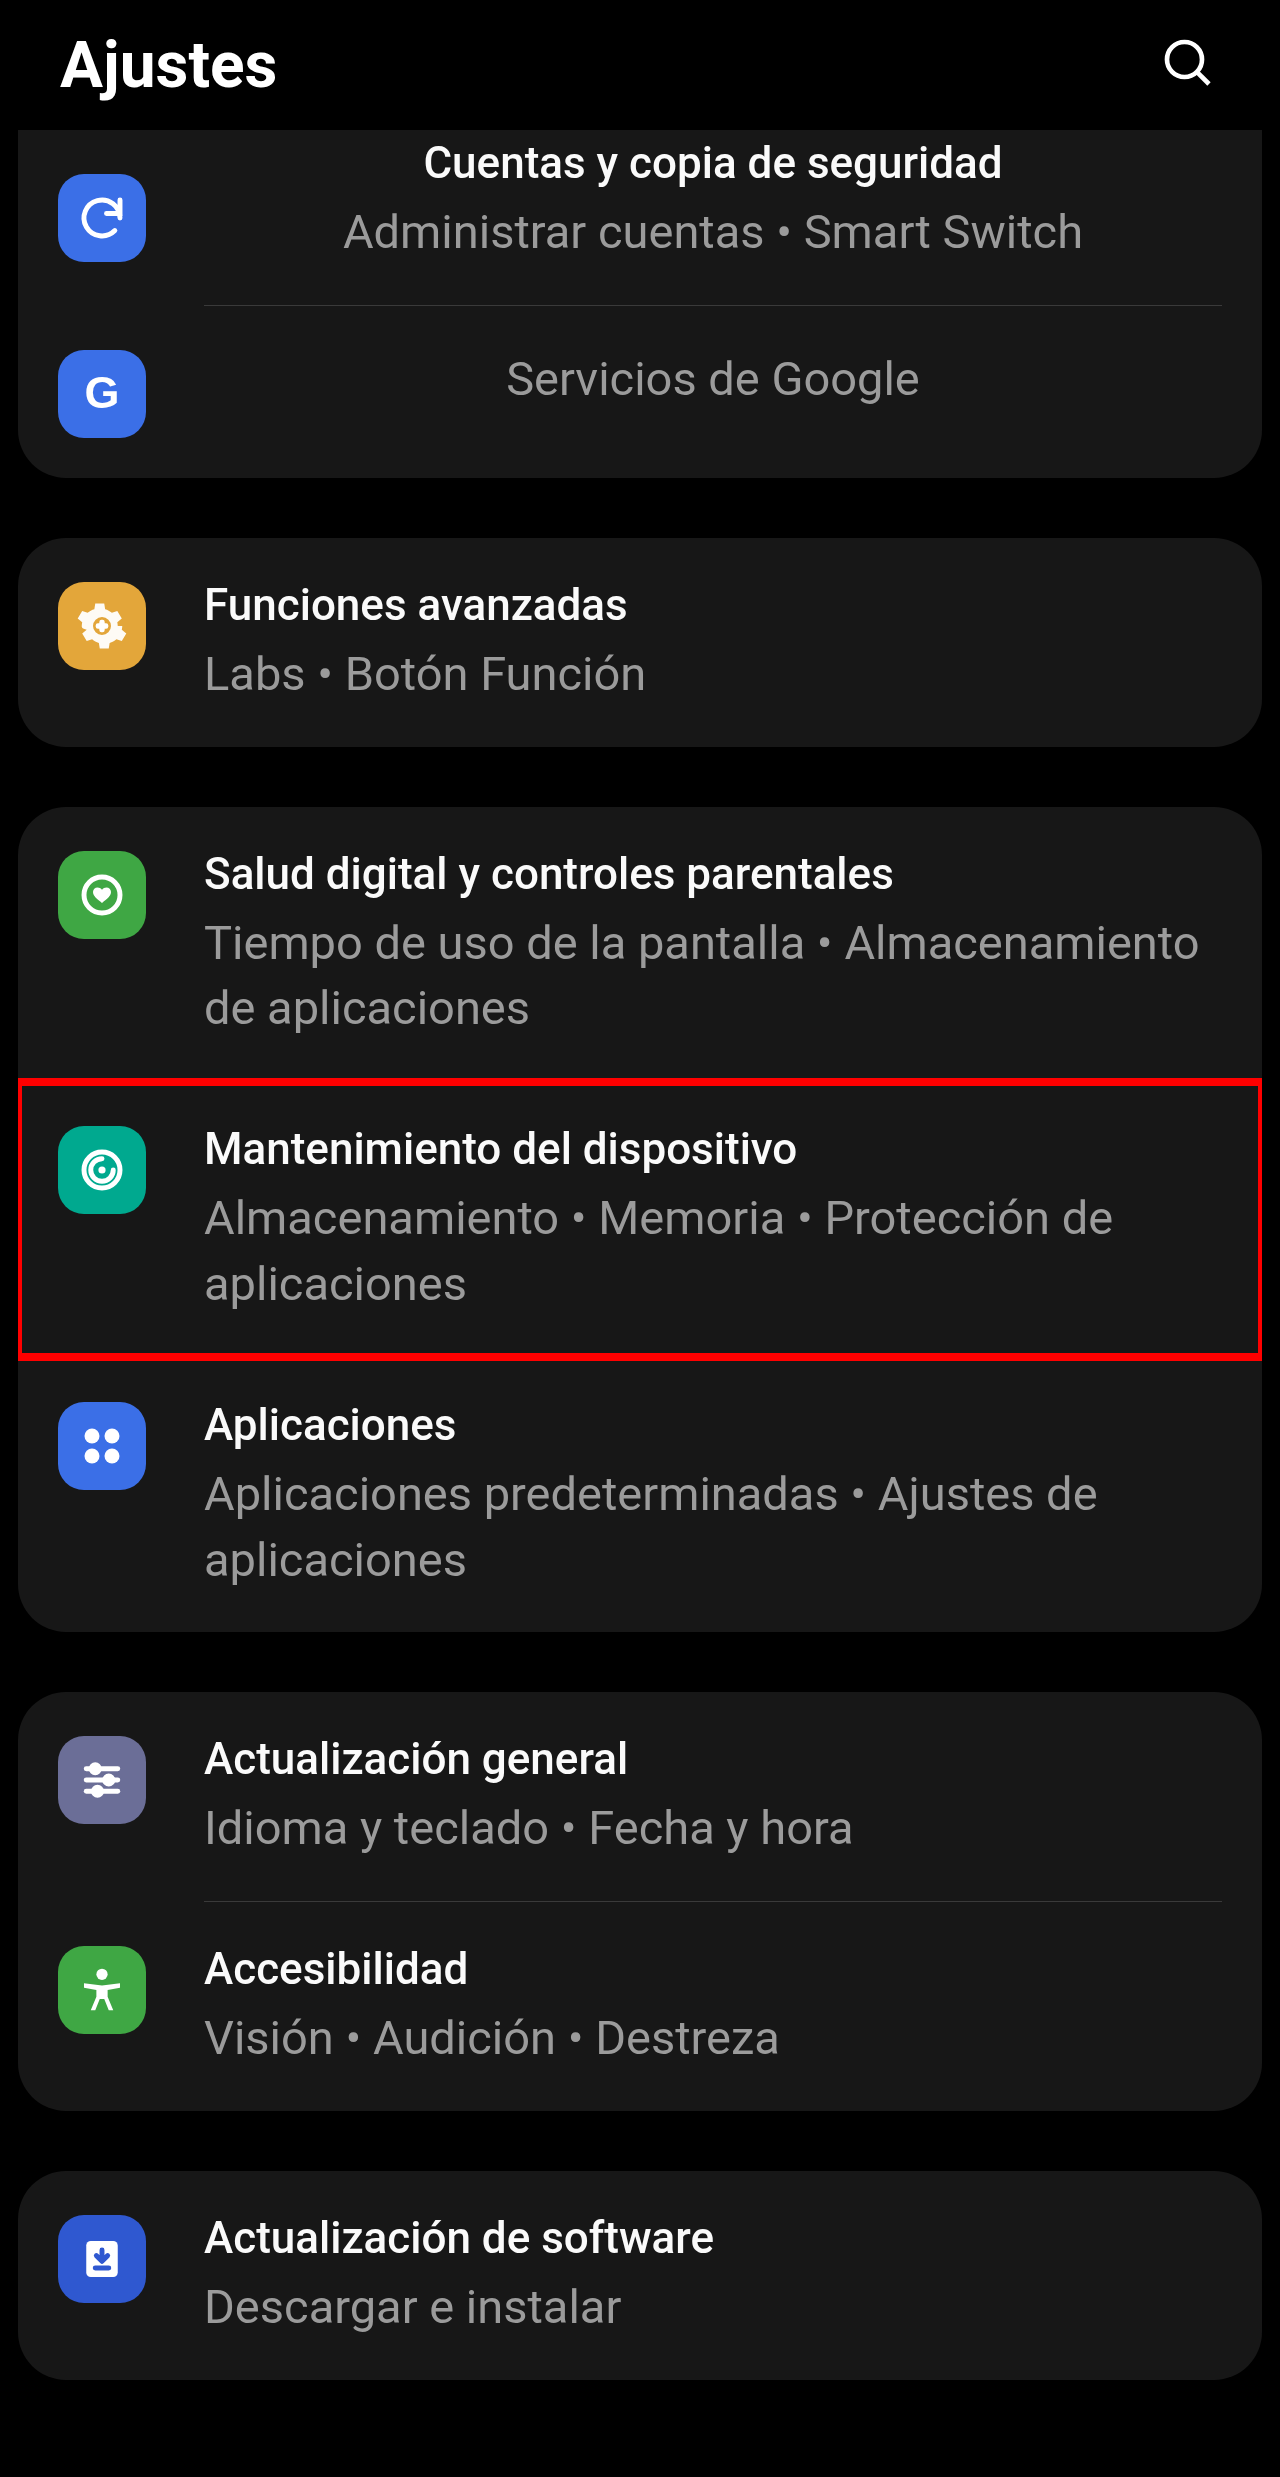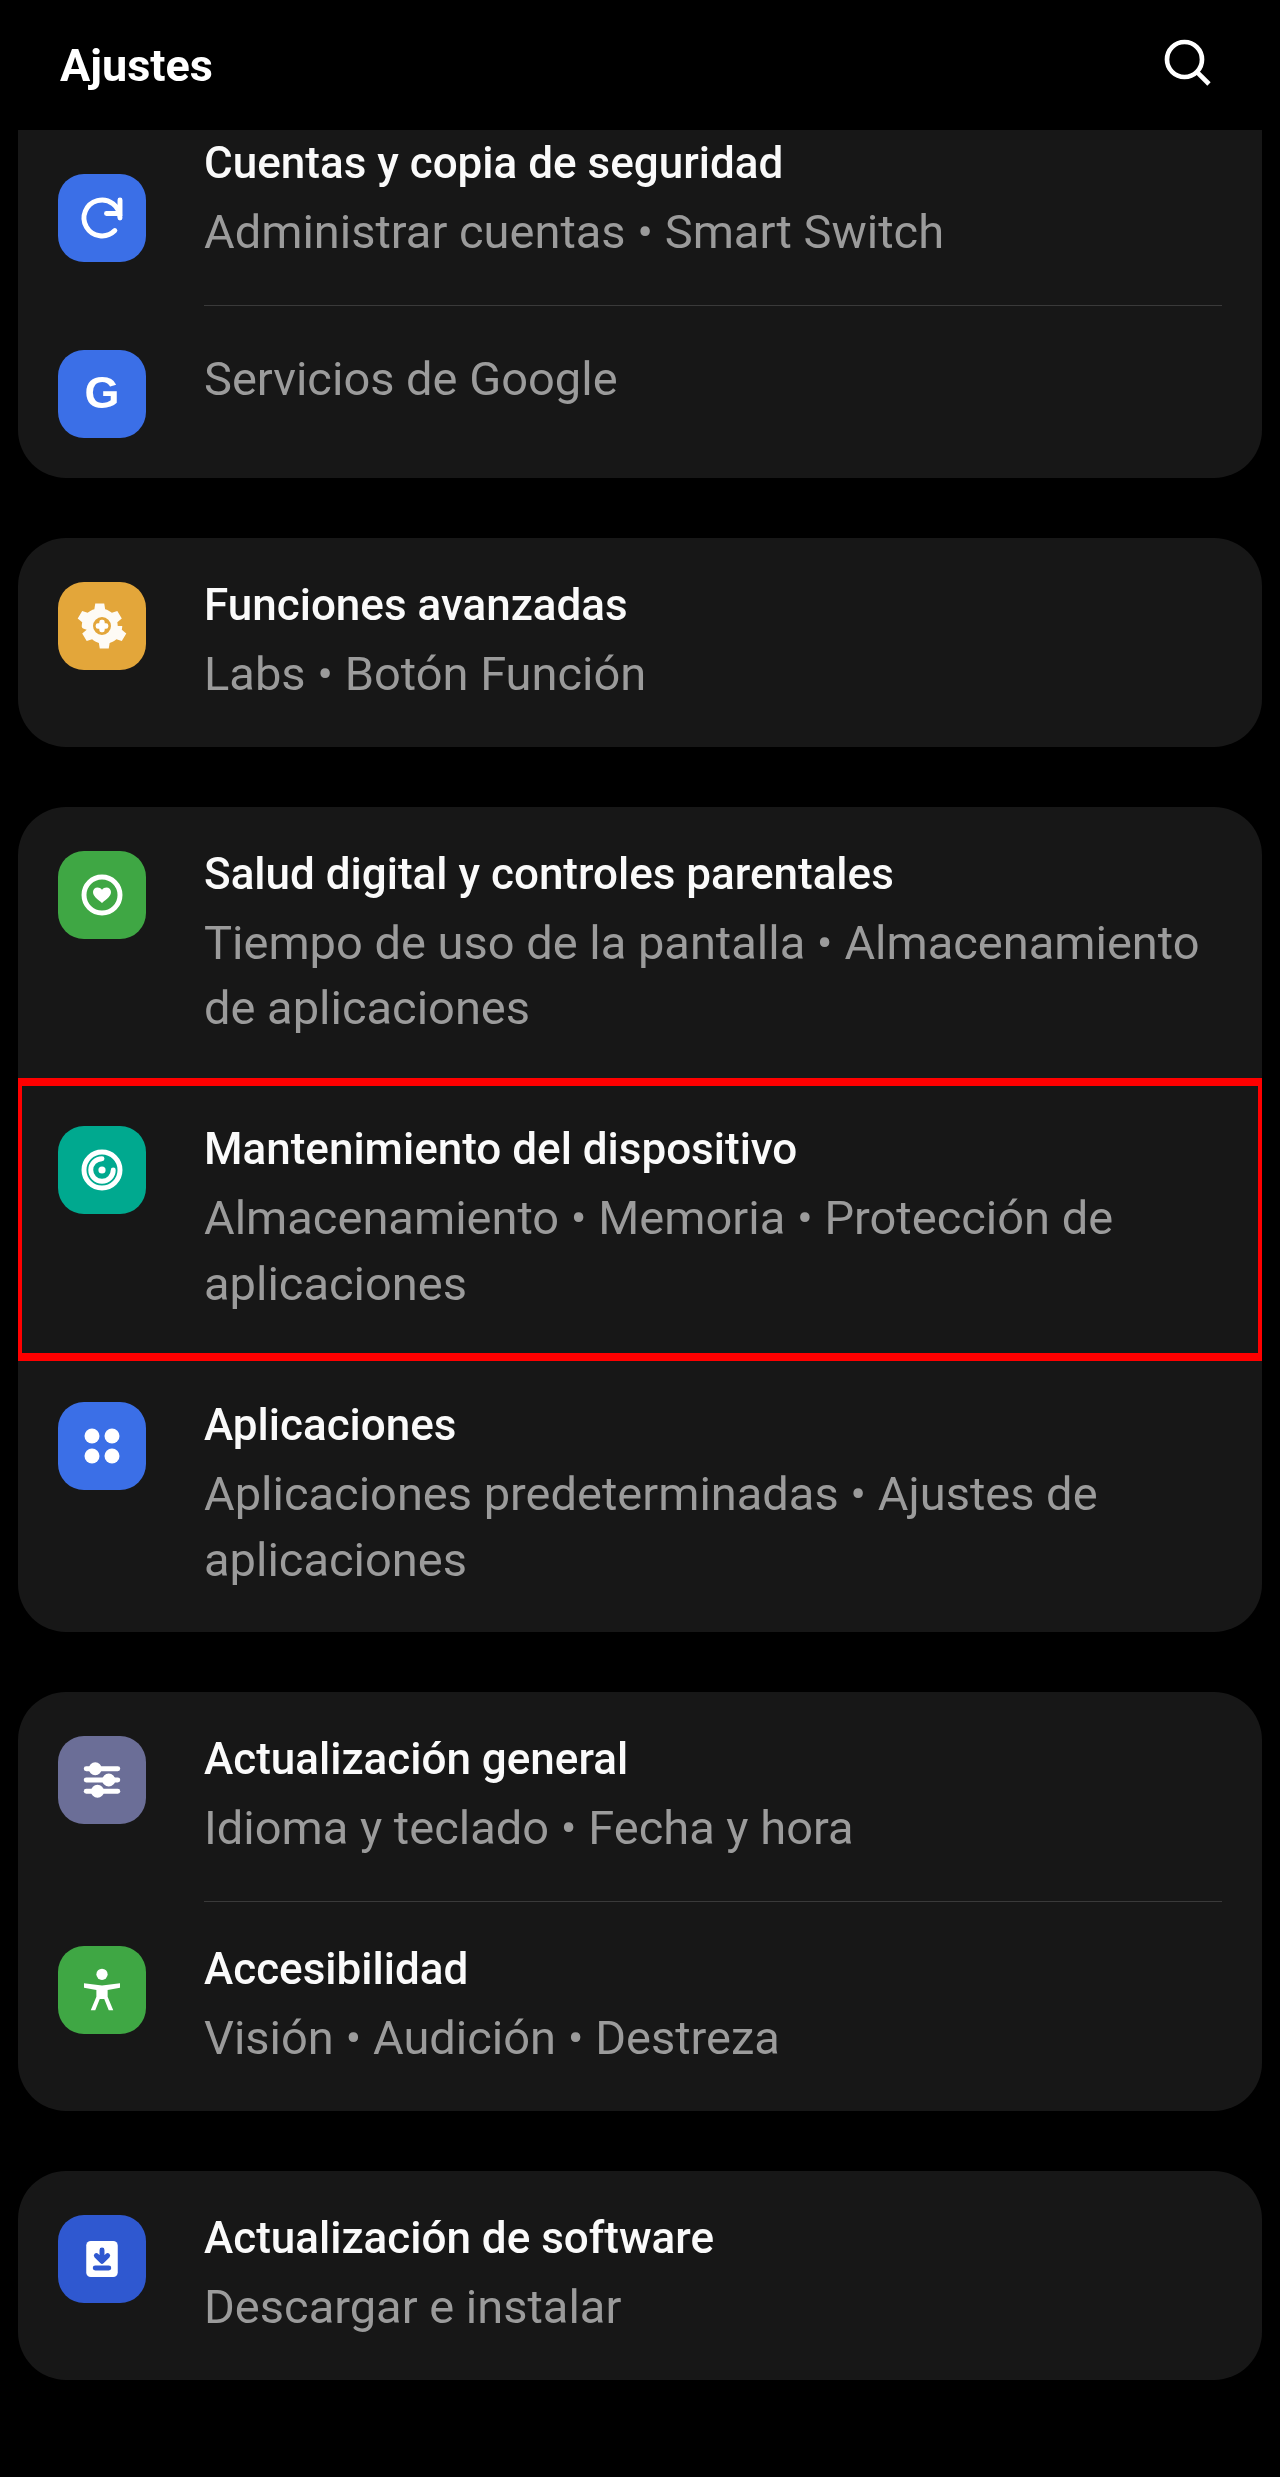--- a/index.html
+++ b/index.html
@@ -12,21 +12,21 @@
     overflow: hidden;
   }
   .header {
     display: flex;
     align-items: center;
     justify-content: space-between;
     padding: 18px 60px 18px 60px;
     height: 130px;
   }
   .header-title {
-    font-size: 45px;
+    font-size: 64px;
     font-weight: 700;
     color: #ffffff;
   }
   .search-btn {
     width: 64px;
     height: 64px;
     display: flex;
     align-items: center;
     justify-content: center;
   }
@@ -35,20 +35,21 @@
   .group {
     background: #171717;
     border-radius: 48px;
     margin: 0 18px 60px 18px;
     overflow: hidden;
   }
   .group.clipped-top {
     border-top-left-radius: 0;
     border-top-right-radius: 0;
     margin-top: 0;
+    text-align: center;
   }
   .group.last { margin-bottom: 0; }
 
   .item {
     display: flex;
     align-items: flex-start;
     padding: 40px 40px 40px 40px;
     position: relative;
   }
   .item.highlighted {

